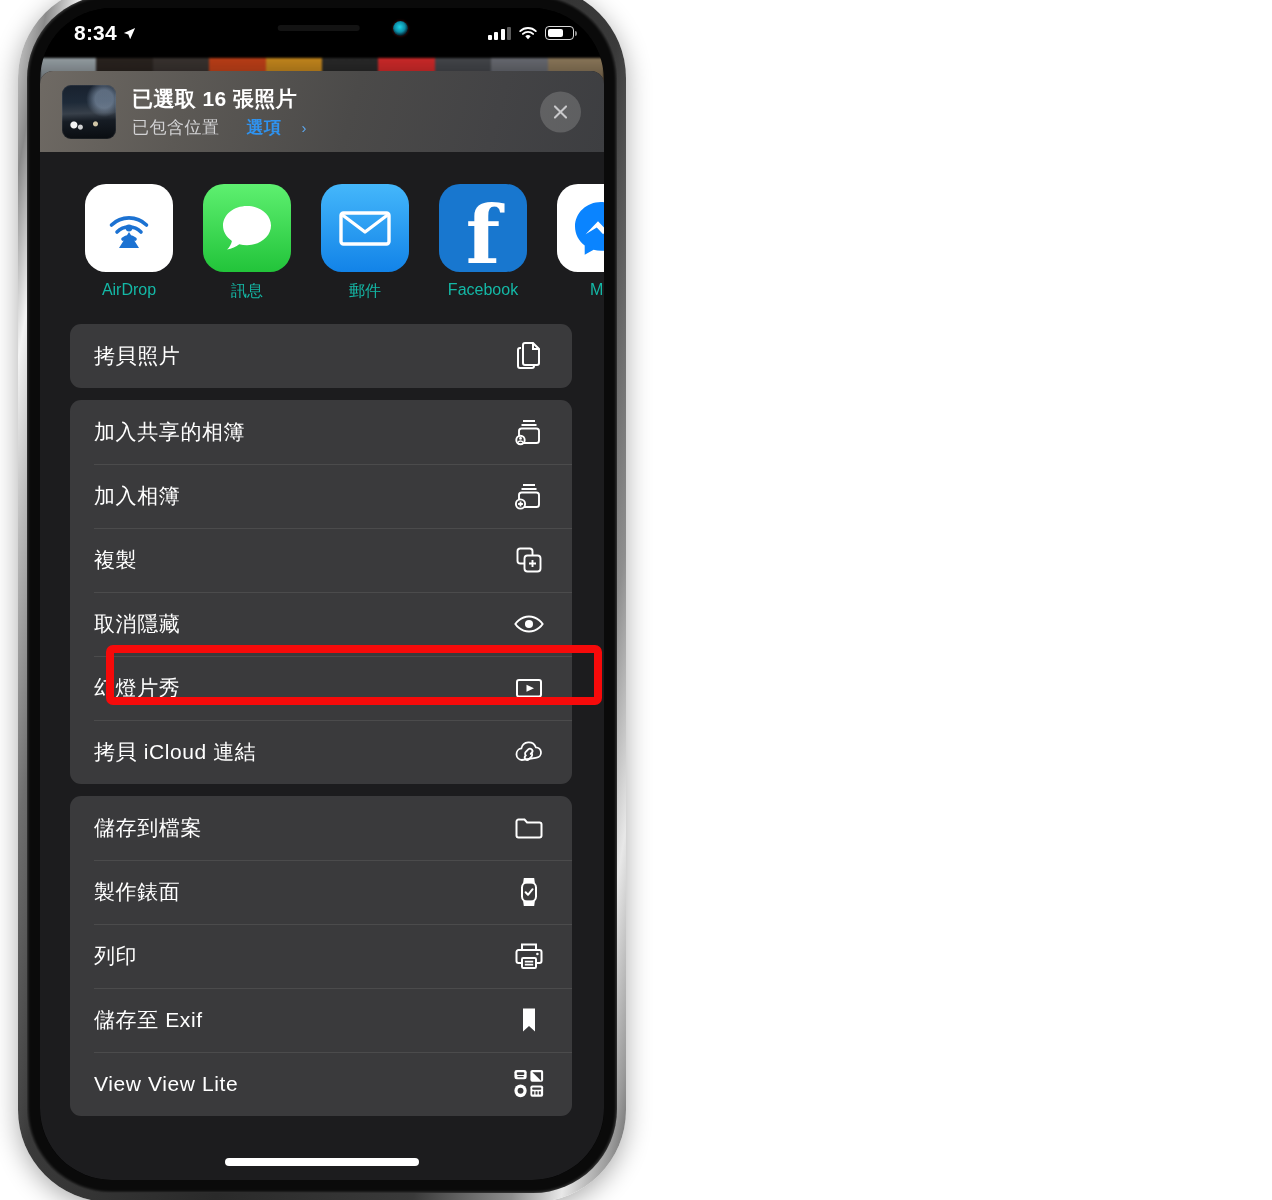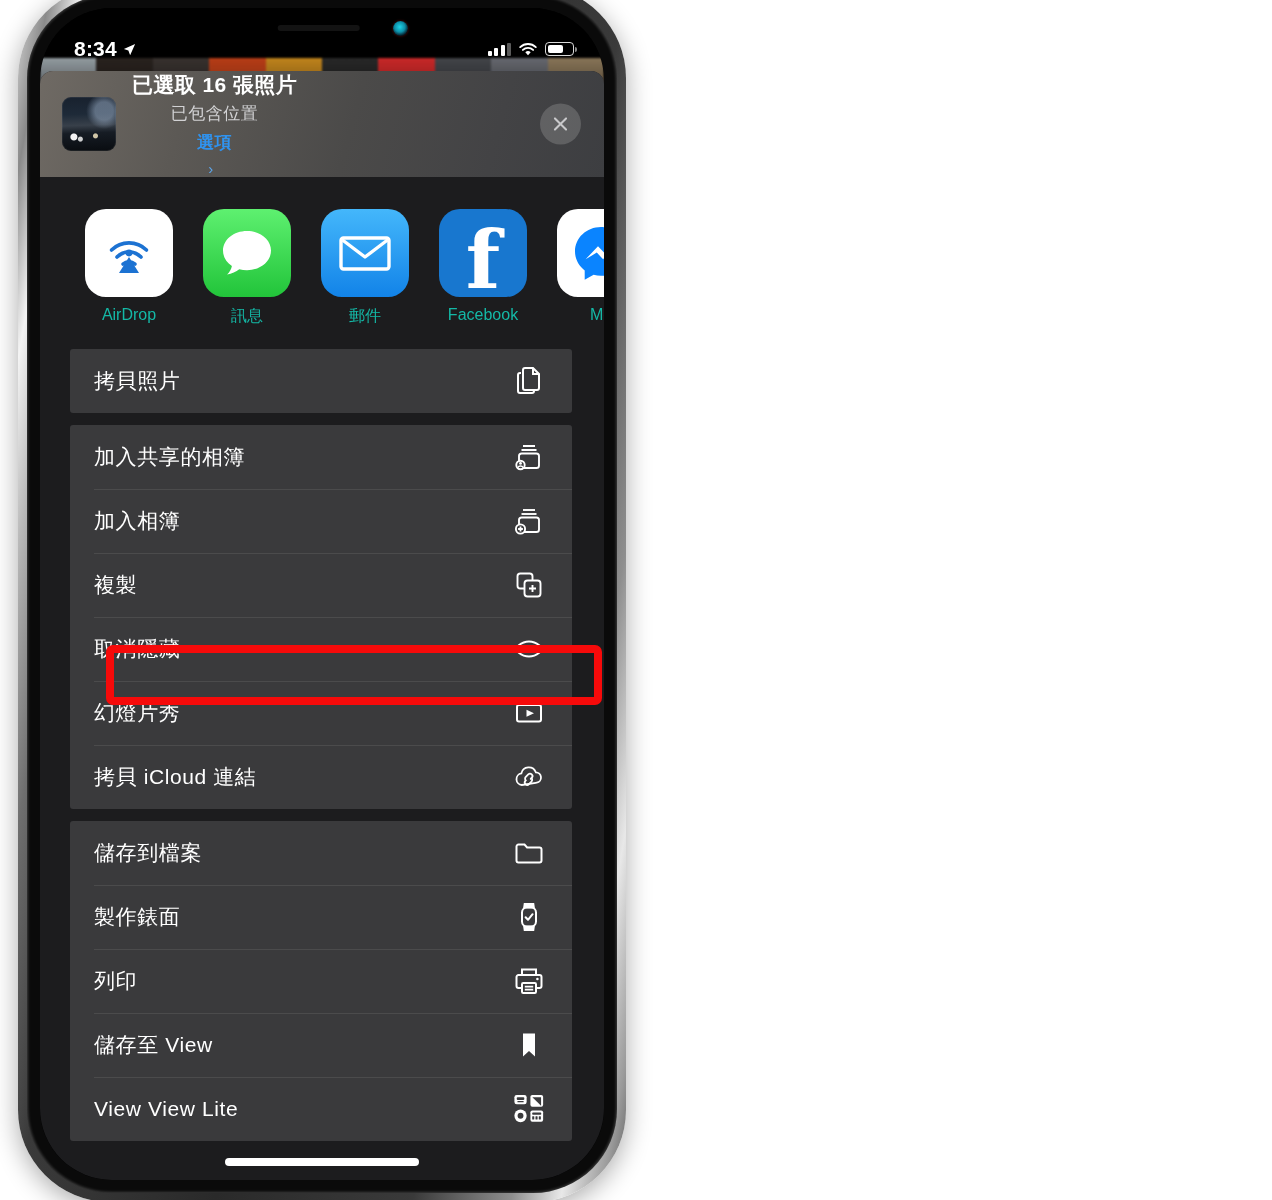--- a/index.html
+++ b/index.html
@@ -65,21 +65,21 @@
   }
   .notch .camera {
     position: absolute; right: 27px; top: 13px;
     width: 15px; height: 15px; border-radius: 50%;
     background: radial-gradient(circle at 45% 40%, #1fd4e8 0%, #0d8fa8 42%, #07202c 70%, #120404 100%);
     box-shadow: 0 0 2px 1px rgba(60,10,10,.7);
   }
 
   
   .statusbar {
-    position: absolute; left: 0; right: 0; top: 16px; height: 44px;
+    position: absolute; left: 0; right: 0; top: 0; height: 44px;
     z-index: 45;
     display: flex; align-items: center; justify-content: space-between;
     padding: 0 30px 0 34px;
   }
   .sb-left { display: flex; align-items: center; gap: 5px; padding-top: 6px; }
   .sb-time { font-size: 21px; font-weight: 600; letter-spacing: .2px; }
   .sb-right { display: flex; align-items: center; gap: 7px; padding-top: 6px; }
   .loc-arrow { width: 15px; height: 15px; display:block; }
 
   .bars { display: flex; align-items: flex-end; gap: 2.5px; height: 13px; }
@@ -111,38 +111,38 @@
 
   
   .sheet {
     position: absolute; left: 0; right: 0; top: 63px; bottom: 0;
     background: #1c1c1e;
     border-radius: 13px 13px 0 0;
     overflow: hidden;
   }
   .sheet-head {
     position: relative;
-    height: 106px;
+    height: 81px;
     background: linear-gradient(105deg,#6f6a64 0%,#5c5955 26%,#4b4a49 55%,#434345 80%,#3d3e41 100%);
     display: flex; align-items: center;
     padding: 0 0 0 22px;
   }
   .head-thumb {
     width: 54px; height: 54px; border-radius: 9px; flex: none;
     background:
       radial-gradient(circle at 22% 74%, rgba(255,255,255,.95) 0 3px, rgba(0,0,0,0) 4px),
       radial-gradient(circle at 34% 78%, rgba(255,255,255,.8) 0 2px, rgba(0,0,0,0) 3px),
       radial-gradient(circle at 62% 72%, rgba(255,240,200,.8) 0 2px, rgba(0,0,0,0) 3px),
       radial-gradient(circle at 78% 26%, rgba(160,180,205,.5) 0 9px, rgba(0,0,0,0) 18px),
       linear-gradient(178deg,#18212e 0%,#1e2a38 32%,#38404a 52%,#161c24 66%,#090c10 100%);
     box-shadow: inset 0 0 0 1px rgba(255,255,255,.07);
   }
   .head-text { margin-left: 16px; display: flex; flex-direction: column; gap: 3px; }
   .head-title { font-size: 21px; font-weight: 700; letter-spacing: .4px; }
-  .head-sub { font-size: 17px; color: #d2d2d4; display: flex; align-items: center; gap: 6px; letter-spacing: .5px; flex-direction: column; }
+  .head-sub { font-size: 17px; color: #d2d2d4; display: flex; align-items: center; gap: 27px; letter-spacing: .5px; }
   .head-sub .opt { color: #2f93f0; font-weight: 700; }
   .head-sub .chev { color: #5da8ef; font-size: 15px; margin-left: -7px; }
   .head-close {
     position: absolute; right: 23px; top: 50%; transform: translateY(-50%);
     width: 41px; height: 41px; border-radius: 50%;
     background: rgba(255,255,255,.17);
     display: flex; align-items: center; justify-content: center;
   }
   .head-close svg { width: 19px; height: 19px; }
 
@@ -165,21 +165,21 @@
   .fb-f {
     color: #fff; font-family: "DejaVu Serif", serif; font-weight: 700;
     font-size: 80px; line-height: .96; transform: translateY(2px);
   }
 
   
   .cards { padding: 14px 0 0 0; }
   .card {
     margin: 0 32px 12px 30px;
     background: #3a3a3c;
-    border-radius: 3px;
+    border-radius: 11px;
     overflow: hidden;
   }
   .row {
     position: relative;
     height: 64px;
     display: flex; align-items: center;
     padding: 0 26px 0 24px;
   }
   .row + .row::before {
     content: ""; position: absolute; left: 24px; right: 0; top: 0;
@@ -456,21 +456,21 @@
                       <path d="M9 10V4.5h14V10"></path>
                       <path d="M9 23H5.5a2 2 0 0 1-2-2v-9a2 2 0 0 1 2-2h21a2 2 0 0 1 2 2v9a2 2 0 0 1-2 2H23"></path>
                       <rect x="9" y="18" width="14" height="10" rx="1.2" fill="#3a3a3c"></rect>
                       <path d="M11.8 21.6h8.4M11.8 24.6h8.4" stroke-width="1.7"></path>
                       <circle cx="24.4" cy="14" r="1.3" fill="#fff" stroke="none"></circle>
                     </svg>
                   </span>
                 </div>
 
                 <div class="row">
-                  <span class="row-label">儲存至 View</span>
+                  <span class="row-label">儲存至 Exif</span>
                   <span class="row-ico">
                     <svg viewBox="0 0 32 32">
                       <path d="M10 4.5h12v23l-6-5.4-6 5.4z" fill="#fff"></path>
                     </svg>
                   </span>
                 </div>
 
                 <div class="row">
                   <span class="row-label">View View Lite</span>
                   <span class="row-ico">

